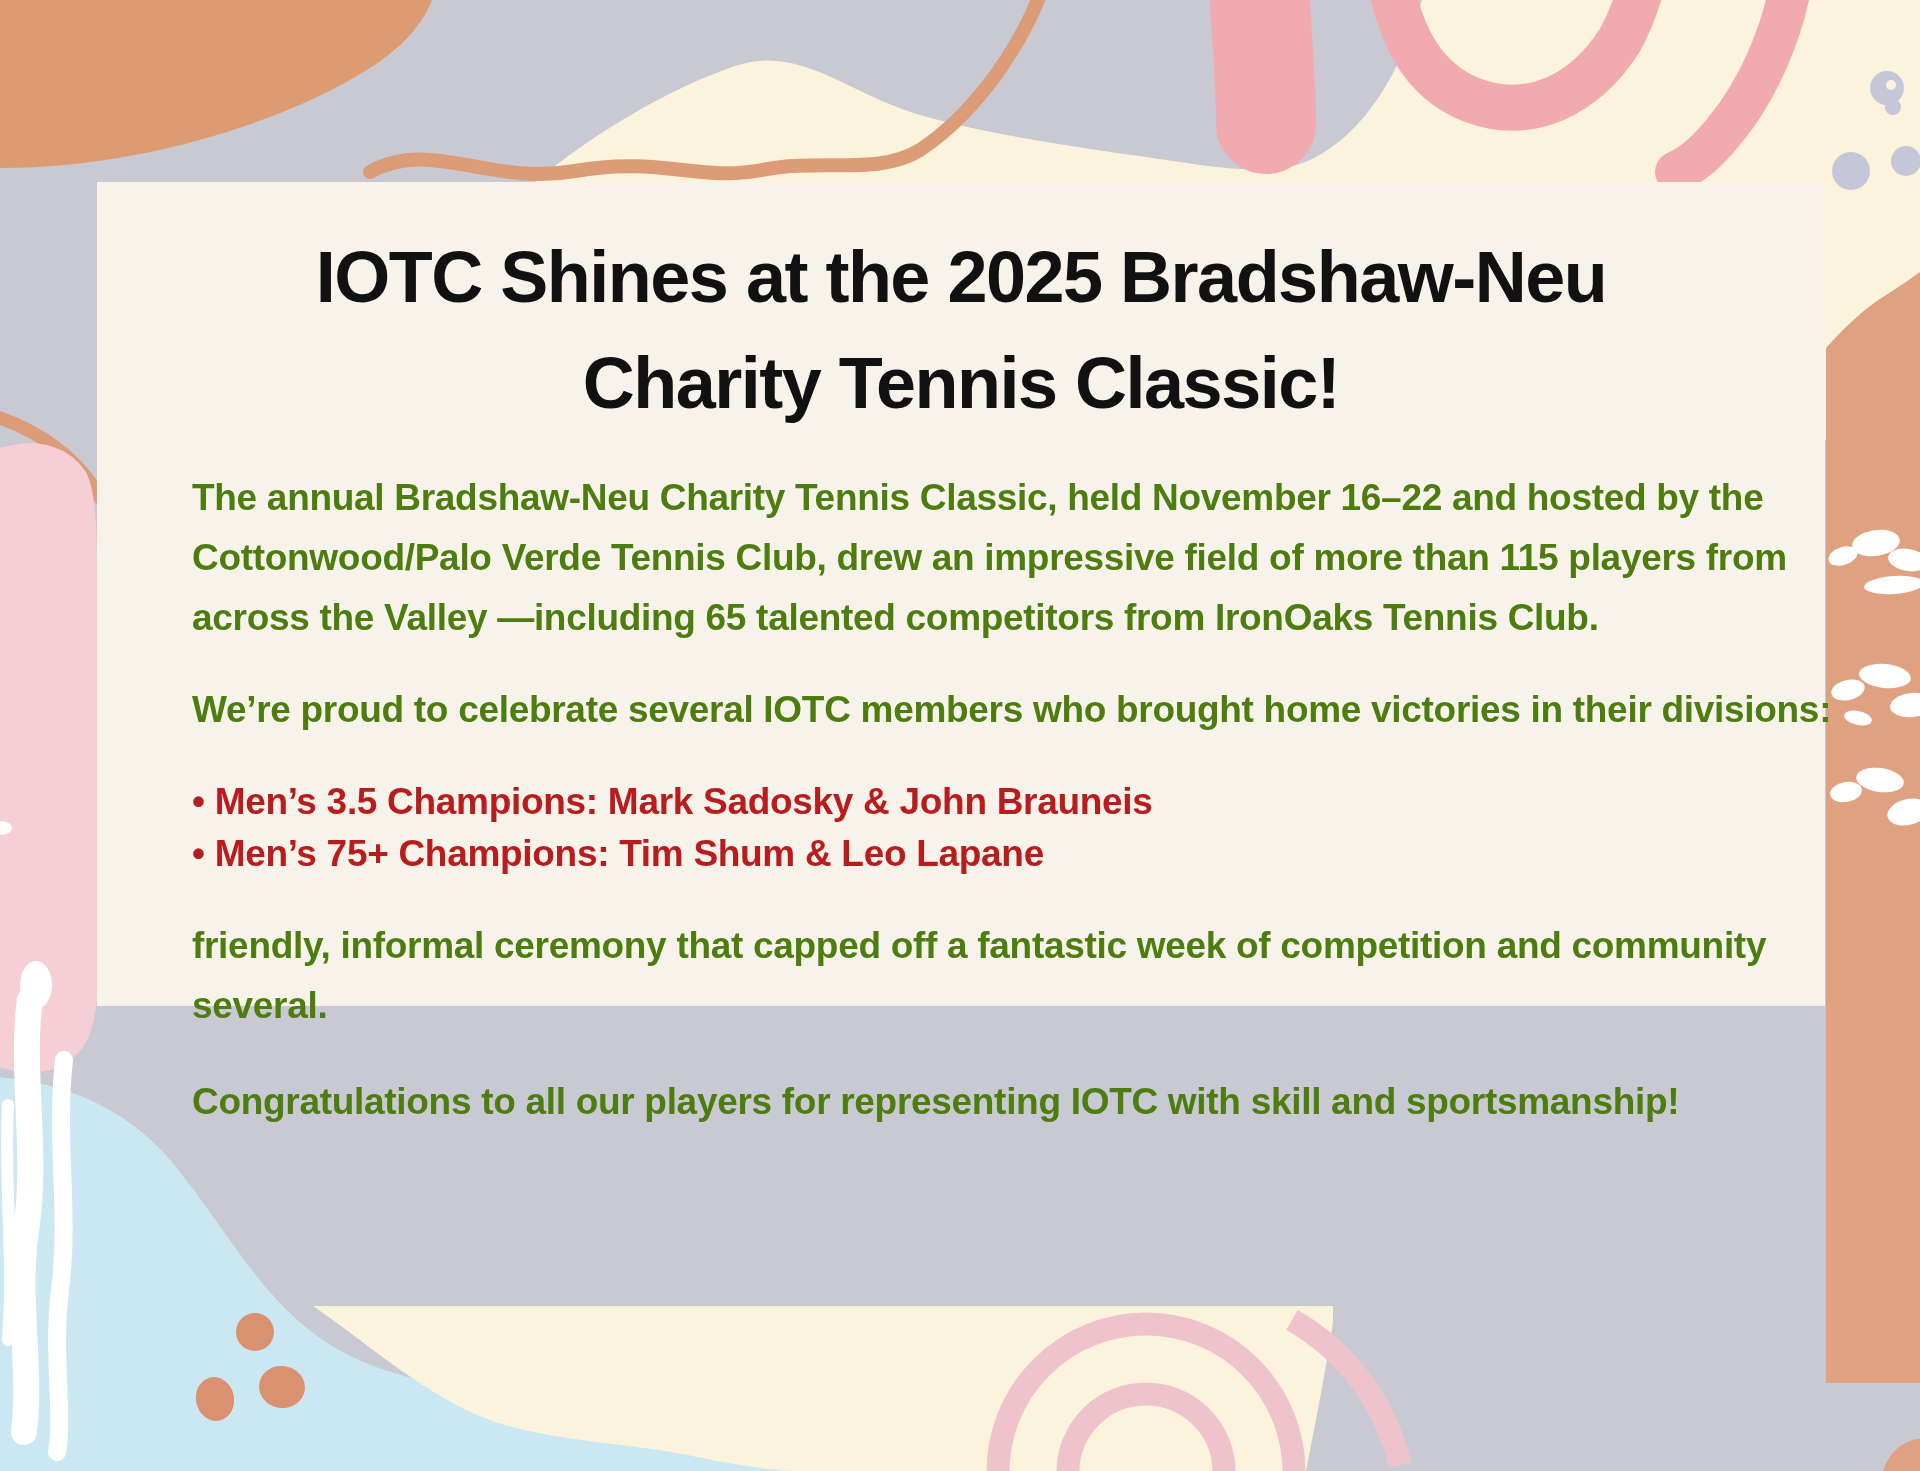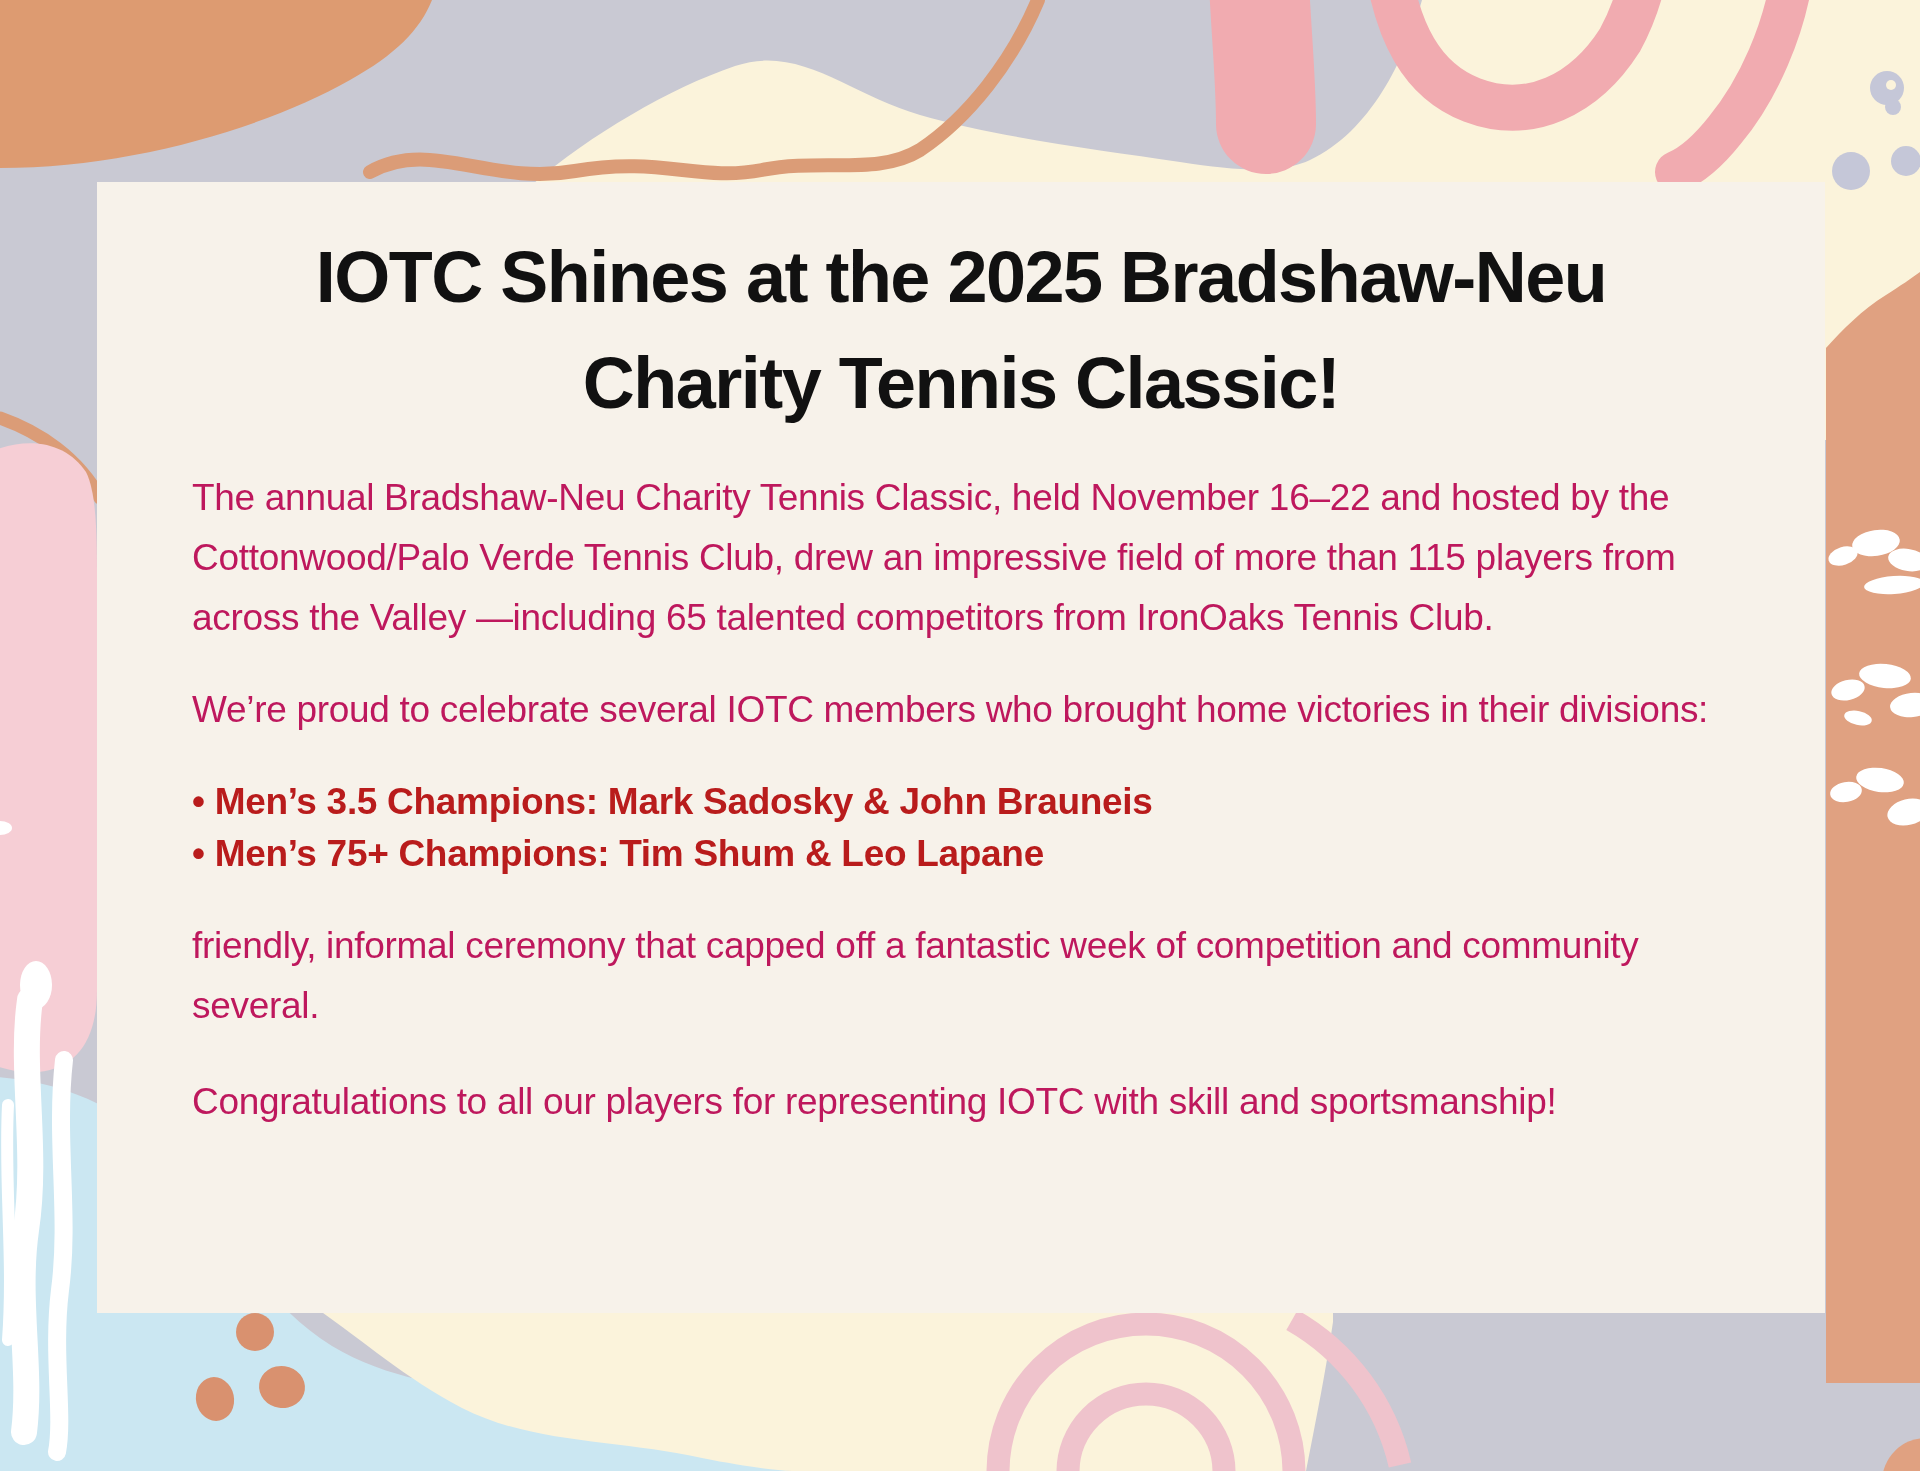--- a/index.html
+++ b/index.html
@@ -3,29 +3,29 @@
 <meta charset="utf-8">
 <style>
   html,body{margin:0;padding:0;}
   body{
     width:1920px;height:1471px;position:relative;overflow:hidden;
     background:#C9C9D3;
     font-family:"Liberation Sans", sans-serif;
   }
   #bg-art{position:absolute;inset:0;width:1920px;height:1471px;display:block;}
   .card{
-    position:absolute;left:97px;top:182px;width:1728px;height:1131px;
+    position:absolute;left:97px;top:182px;width:1728px;height:824px;
     background:#F7F2EA;box-sizing:border-box;padding:42px 95px 0 95px;
     color:#141414;
   }
   .card-title{
     font-size:72px;line-height:106px;font-weight:700;text-align:center;
     letter-spacing:-1.5px;color:#111111;
   }
-  .body-text{font-size:37px;line-height:60px;letter-spacing:-0.3px;color:#be185d;}
+  .body-text{font-size:37px;line-height:60px;letter-spacing:-0.3px;color:#4d7c0f;font-weight:bold;}
   .para{margin-top:32px;}
   .para.first{margin-top:32px;}
   .bullets{margin-top:36px;}
   .bullet-line{font-weight:700;font-size:37px;line-height:52px;letter-spacing:-0.3px;color:#b91c1c;}
   .para3{margin-top:36px;}
   .para4{margin-top:36px;}
   .line{white-space:nowrap;}
 </style>
 </head>
 <body>

